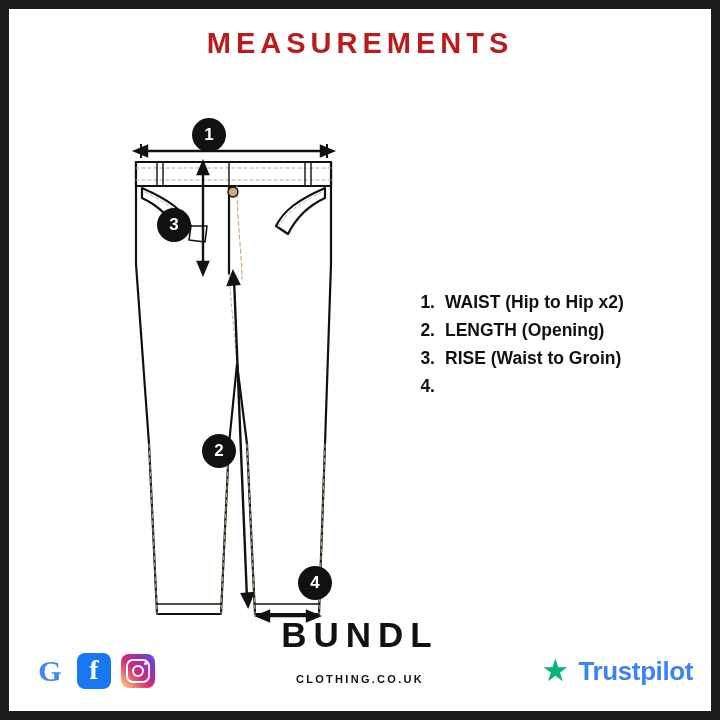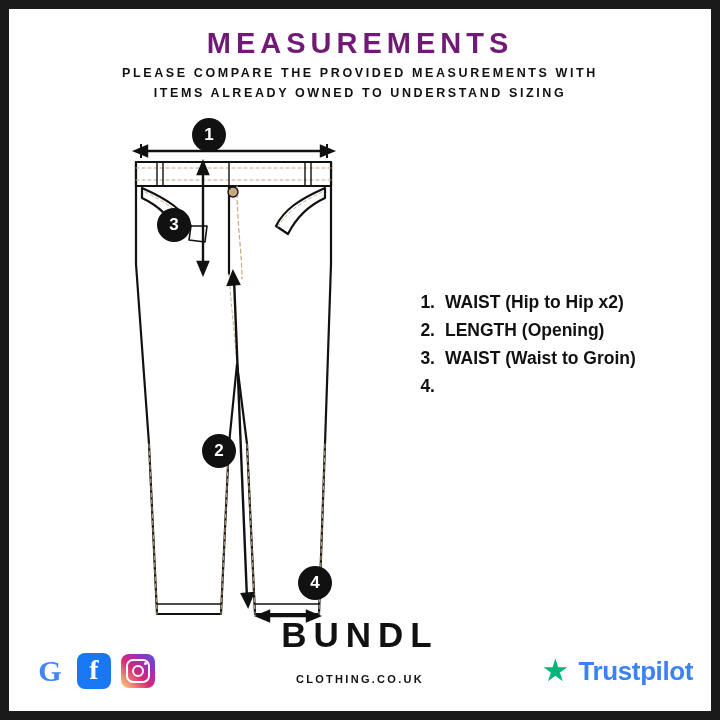--- a/index.html
+++ b/index.html
@@ -21,21 +21,21 @@
   }
   .title {
     position: absolute;
     top: 18px;
     left: 0;
     width: 100%;
     text-align: center;
     font-size: 29px;
     font-weight: bold;
     letter-spacing: 5px;
-    color: #701a75;
+    color: #b91c1c;
   }
   .subtitle {
     position: absolute;
     top: 54px;
     left: 0;
     width: 100%;
     text-align: center;
     font-size: 12.5px;
     font-weight: bold;
     letter-spacing: 2.6px;
@@ -194,24 +194,20 @@
     align-items: center;
     justify-content: center;
   }
 </style>
 </head>
 <body>
 
 <div id="page">
 
   <div class="title">MEASUREMENTS</div>
-  <div class="subtitle">
-    <div>PLEASE COMPARE THE PROVIDED MEASUREMENTS WITH</div>
-    <div>ITEMS ALREADY OWNED TO UNDERSTAND SIZING</div>
-  </div>
 
   <div class="diagram">
     <svg viewBox="0 0 320 520" width="320" height="520">
       <g fill="#ffffff" stroke="#111111" stroke-width="2.2" stroke-linejoin="round" stroke-linecap="round">
 
         <path d="M57 48 L57 150 L70 330 L78 500 L142 500 L150 330 L158 250 L168 330 L176 500 L240 500 L246 330 L252 150 L252 48 Z"></path>
 
         <path d="M57 48 L252 48 L252 72 L57 72 Z"></path>
 
         <path d="M57 66 L252 66" stroke="#c8a981" stroke-width="1" stroke-dasharray="3 3" fill="none"></path>
@@ -286,21 +282,21 @@
     <div class="legend-row">
       <div class="legend-num">1.</div>
       <div class="legend-text">WAIST (Hip to Hip x2)</div>
     </div>
     <div class="legend-row">
       <div class="legend-num">2.</div>
       <div class="legend-text">LENGTH (Opening)</div>
     </div>
     <div class="legend-row">
       <div class="legend-num">3.</div>
-      <div class="legend-text">WAIST (Waist to Groin)</div>
+      <div class="legend-text">RISE (Waist to Groin)</div>
     </div>
     <div class="legend-row">
       <div class="legend-num">4.</div>
     </div>
   </div>
 
   <div class="social">
     <div class="social-ico ico-google">
       <span>G</span>
     </div>

